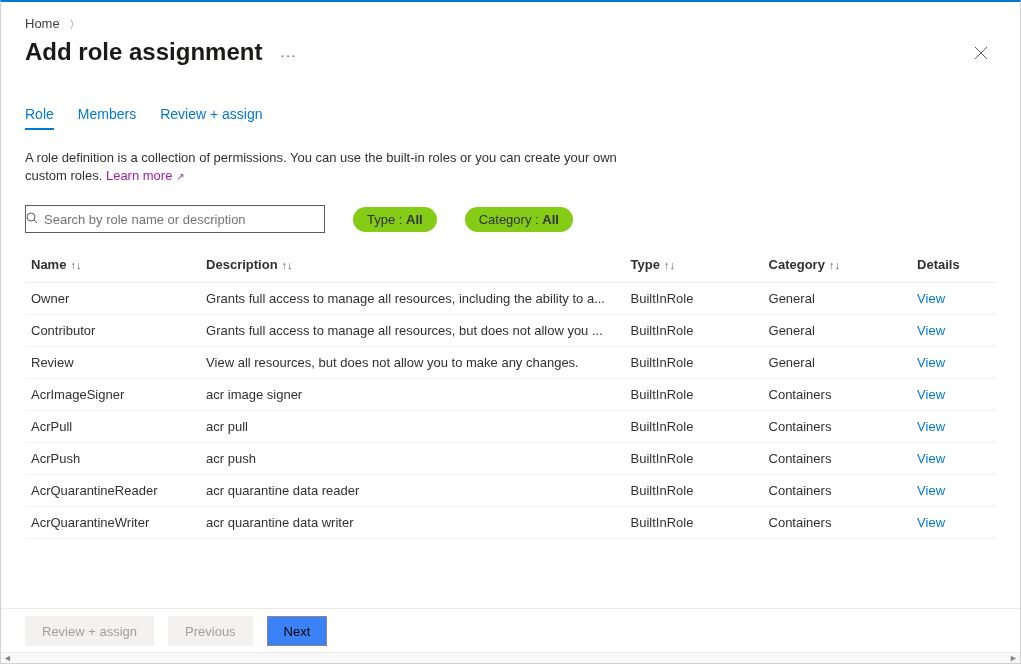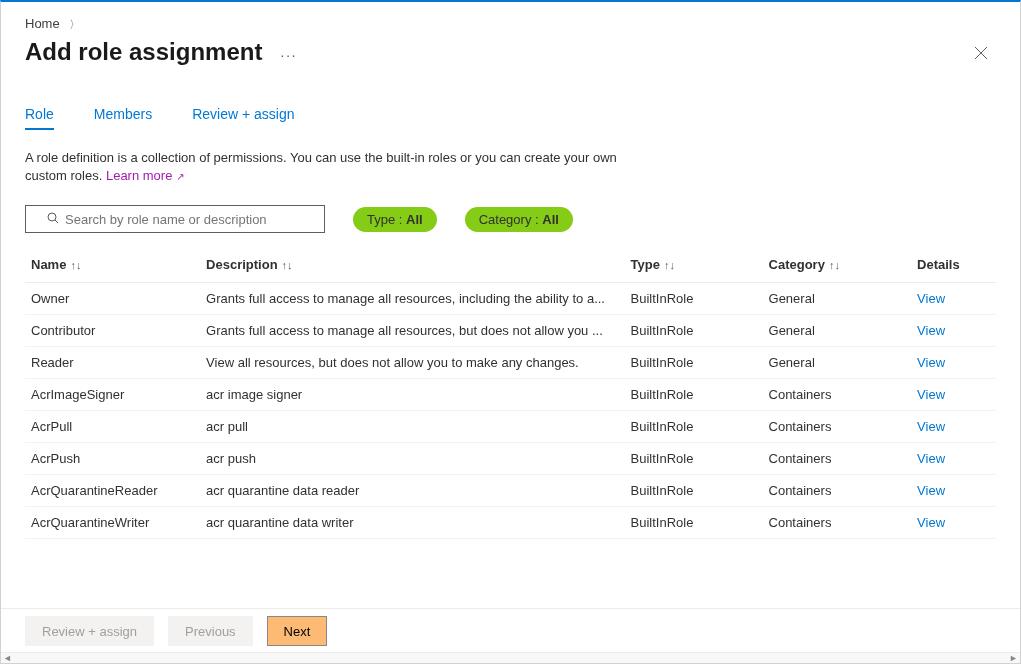--- a/index.html
+++ b/index.html
@@ -45,21 +45,21 @@
       top: 84px;
       bottom: 55px;
       left: 0;
       right: 0;
       overflow-y: scroll;
       overflow-x: hidden;
       padding: 16px 24px 0 24px;
     }
     .tabs {
       display: flex;
-      gap: 40px;
+      gap: 24px;
       border-bottom: 1px solid transparent;
       margin-bottom: 18px;
     }
     .tab {
       color: #0078d4;
       font-size: 14px;
       padding: 4px 0 6px 0;
       cursor: pointer;
     }
     .tab.active {
@@ -80,21 +80,21 @@
       align-items: center;
       gap: 28px;
       margin-bottom: 16px;
     }
     .search-box {
       display: flex;
       align-items: center;
       border: 1px solid #605e5c;
       width: 300px;
       height: 28px;
-      padding: 0 21px;
+      padding: 0 0;
     }
     .search-icon { color:#605e5c; font-size:13px; margin-right:6px;}
     .search-input {
       border: none;
       outline: none;
       flex: 1;
       font-size: 13px;
       font-family: inherit;
     }
     .pill {
@@ -141,21 +141,21 @@
       gap: 14px;
       background:#fff;
     }
     .btn {
       height: 30px;
       padding: 0 16px;
       font-size: 13px;
       font-family: inherit;
       cursor: pointer;
       border: 1px solid #8a8886;
-      background: #fdba74;
+      background: #3b82f6;
     }
     .btn.disabled {
       background: #f3f2f1;
       color: #a19f9d;
       border-color: #f3f2f1;
       cursor: default;
     }
     .hscrollbar {
       position:absolute;
       bottom:0; left:0; right:0; height:11px;
@@ -239,21 +239,21 @@
           <td class="col-details"><span class="view-link">View</span></td>
         </tr>
         <tr>
           <td class="col-name">Contributor</td>
           <td class="col-desc">Grants full access to manage all resources, but does not allow you ...</td>
           <td class="col-type">BuiltInRole</td>
           <td class="col-cat">General</td>
           <td class="col-details"><span class="view-link">View</span></td>
         </tr>
         <tr>
-          <td class="col-name">Reader</td>
+          <td class="col-name">Review</td>
           <td class="col-desc">View all resources, but does not allow you to make any changes.</td>
           <td class="col-type">BuiltInRole</td>
           <td class="col-cat">General</td>
           <td class="col-details"><span class="view-link">View</span></td>
         </tr>
         <tr>
           <td class="col-name">AcrImageSigner</td>
           <td class="col-desc">acr image signer</td>
           <td class="col-type">BuiltInRole</td>
           <td class="col-cat">Containers</td>

